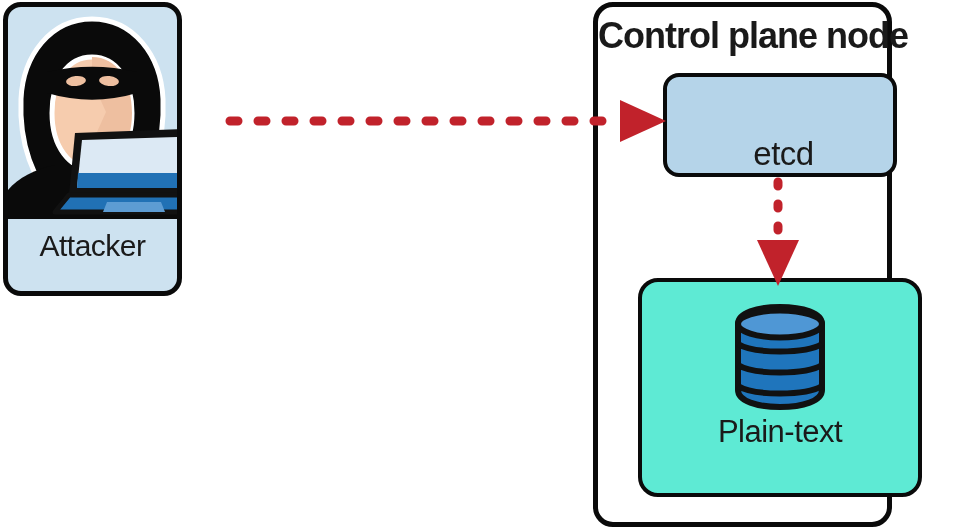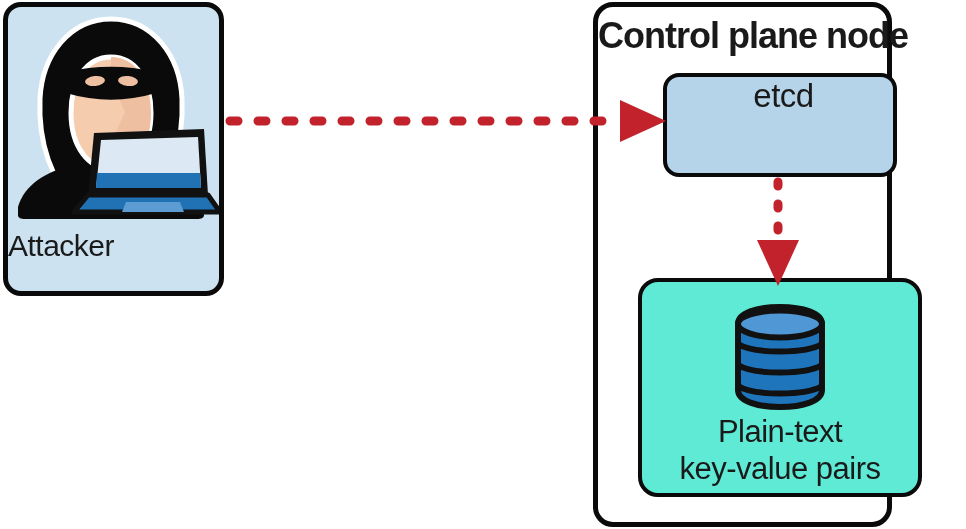--- a/index.html
+++ b/index.html
@@ -15,40 +15,40 @@
     --face-skin:#f6ccae;
     --face-shade:#eebfa0;
     --text:#1a1a1a;
   }
   html,body{margin:0;padding:0;background:#fff;}
   .canvas{
     position:relative;width:966px;height:529px;background:#ffffff;overflow:hidden;
     font-family:"Liberation Sans",sans-serif;color:var(--text);
   }
   .attacker-box{
-    position:absolute;left:3px;top:2px;width:221px;height:294px;box-sizing:border-box;
+    position:absolute;left:3px;top:2px;width:179px;height:294px;box-sizing:border-box;
     background:var(--node-fill);border:5px solid var(--outline);border-radius:18px;
-    display:flex;flex-direction:column;align-items:flex-start;overflow:hidden;
+    display:flex;flex-direction:column;align-items:center;overflow:hidden;
   }
   .attacker-icon{flex:0 0 auto;margin-top:2px;overflow:visible;}
   .attacker-label{
     font-size:30px;letter-spacing:-0.5px;line-height:1.1;margin-top:6px;text-align:center;
   }
   .control-box{
     position:absolute;left:593px;top:2px;width:299px;height:525px;box-sizing:border-box;
     background:#fff;border:5px solid var(--outline);border-radius:20px;
   }
   .control-title{
     position:absolute;top:8px;left:0;right:0;text-align:center;
     font-weight:bold;font-size:36px;letter-spacing:-1px;white-space:nowrap;
   }
   .etcd-box{
     position:absolute;left:65px;top:66px;width:234px;height:104px;box-sizing:border-box;
     background:var(--etcd-fill);border:4px solid var(--outline);border-radius:16px;
-    display:flex;align-items:flex-start;justify-content:center;padding-left:7px;
+    display:flex;align-items:flex-end;justify-content:center;padding-left:7px;
   }
   .etcd-label{font-size:33px;letter-spacing:-0.5px;}
   .storage-box{
     position:absolute;left:40px;top:271px;width:284px;height:219px;box-sizing:border-box;
     background:#5eead4;border:4px solid var(--outline);border-radius:20px;
     display:flex;flex-direction:column;align-items:center;
   }
   .db-icon{flex:0 0 auto;margin-top:22px;}
   .storage-label{
     text-align:center;font-size:31px;line-height:37px;letter-spacing:-0.5px;margin-top:3px;
@@ -114,21 +114,20 @@
     <div class="storage-box">
       <svg class="db-icon" width="96" height="106" viewBox="0 0 96 106" aria-hidden="true">
         <path class="db-body" d="M6,20 C6,9 25,3 48,3 C71,3 90,9 90,20 L90,86 C90,97 71,103 48,103 C25,103 6,97 6,86 Z"></path>
         <ellipse class="db-top" cx="48" cy="20" rx="42" ry="13.5"></ellipse>
         <path class="db-sep" d="M6,40 C22,50 74,50 90,40"></path>
         <path class="db-sep" d="M6,61 C22,71 74,71 90,61"></path>
         <path class="db-sep" d="M6,82 C22,92 74,92 90,82"></path>
       </svg>
       <div class="storage-label">
         <div>Plain-text</div>
-        <div>key-value pairs</div>
       </div>
     </div>
   </div>
 
   <svg class="h-arrow" width="448" height="46" viewBox="0 0 448 46" aria-hidden="true">
     <line class="dash" x1="8" y1="23" x2="396" y2="23" stroke-dasharray="8 20"></line>
     <polygon class="head" points="398,2 444,23 398,44"></polygon>
   </svg>
 
   <svg class="v-arrow" width="48" height="114" viewBox="0 0 48 114" aria-hidden="true">

